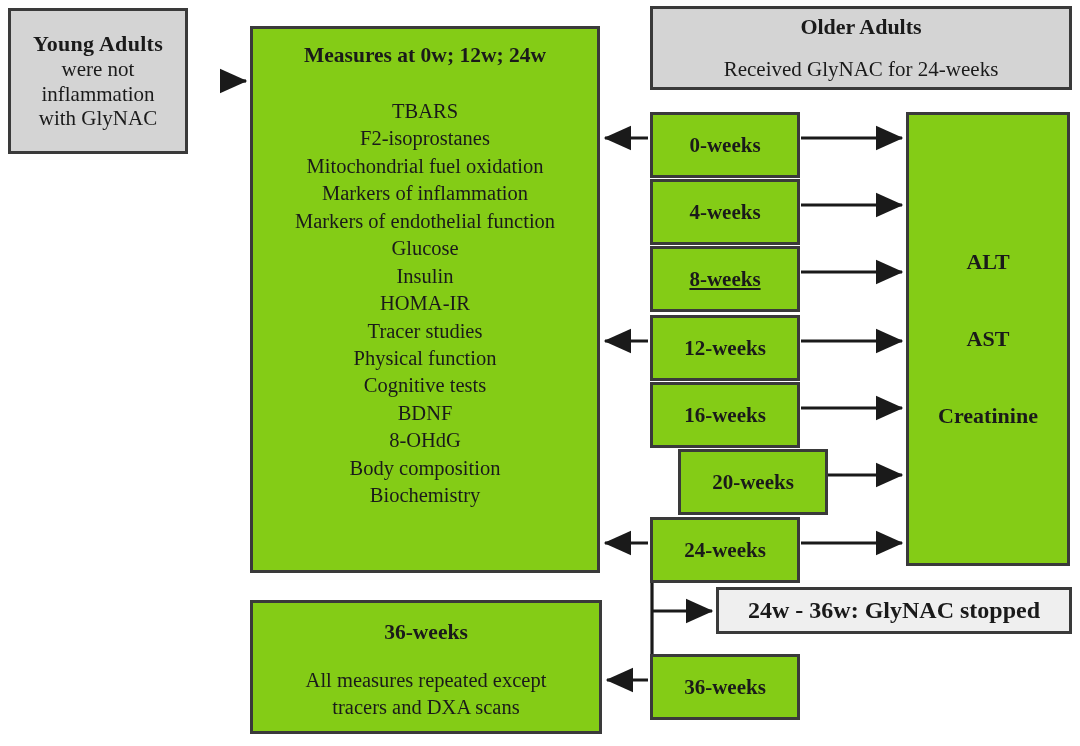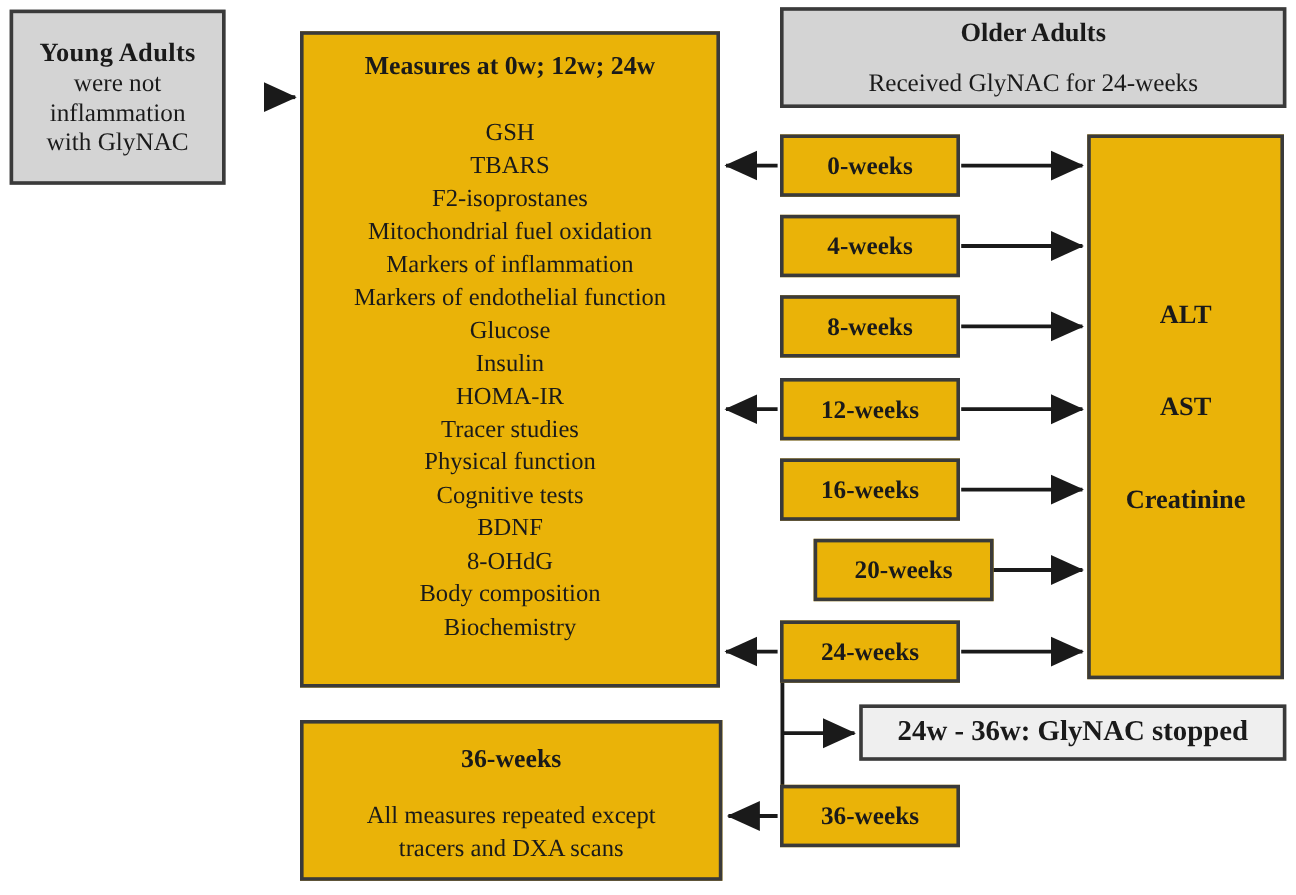--- a/index.html
+++ b/index.html
@@ -13,21 +13,21 @@
     height: 746px;
     background: #ffffff;
     font-family: "Liberation Serif", "DejaVu Serif", serif;
     color: #1a1a1a;
     overflow: hidden;
   }
   .box {
     position: absolute;
     box-sizing: border-box;
     border: 3px solid #3a3a3a;
-    background: #eab308;
+    background: #84cc16;
     display: flex;
     flex-direction: column;
     align-items: center;
     justify-content: center;
     text-align: center;
   }
   .box.shaded { background: #d4d4d4; }
   .box.lightshaded { background: #efefef; }
 
   .ttl {
@@ -63,21 +63,21 @@
     font-size: 21px;
     line-height: 1.35;
     gap: 13px;
   }
   #older-adults-box .ttl { font-size: 22px; }
 
   
   .week-box {
     left: 650px;
     width: 150px;
-    height: 52px;
+    height: 66px;
     font-weight: bold;
     font-size: 21px;
   }
 
   
   #labs-box {
     left: 906px; top: 112px; width: 164px; height: 454px;
     font-weight: bold;
     font-size: 22px;
     line-height: 1;
@@ -151,21 +151,20 @@
   <div class="box shaded" id="young-adults-box">
     <div class="ttl">Young Adults</div>
     <div class="sub">were not</div>
     <div class="sub">inflammation</div>
     <div class="sub">with GlyNAC</div>
   </div>
 
   <div class="box" id="measures-box">
     <div class="ttl">Measures at 0w; 12w; 24w</div>
     <div class="m-list" id="measures-list">
-        <div class="m-item">GSH</div>
         <div class="m-item">TBARS</div>
         <div class="m-item">F2-isoprostanes</div>
         <div class="m-item">Mitochondrial fuel oxidation</div>
         <div class="m-item">Markers of inflammation</div>
         <div class="m-item">Markers of endothelial function</div>
         <div class="m-item">Glucose</div>
         <div class="m-item">Insulin</div>
         <div class="m-item">HOMA-IR</div>
         <div class="m-item">Tracer studies</div>
         <div class="m-item">Physical function</div>
@@ -182,21 +181,21 @@
     <div class="sub">Received GlyNAC for 24-weeks</div>
   </div>
 
   <div id="timepoints-host">
       <div class="box week-box" style="position: absolute; left: 650px; top: 112px;">
         <div>0-weeks</div>
       </div>
       <div class="box week-box" style="position: absolute; left: 650px; top: 179px;">
         <div>4-weeks</div>
       </div>
-      <div class="box week-box" style="position: absolute; left: 650px; top: 246px;">
+      <div class="box week-box" style="position: absolute; left: 650px; top: 246px; text-decoration: underline;">
         <div>8-weeks</div>
       </div>
       <div class="box week-box" style="position: absolute; left: 650px; top: 315px;">
         <div>12-weeks</div>
       </div>
       <div class="box week-box" style="position: absolute; left: 650px; top: 382px;">
         <div>16-weeks</div>
       </div>
       <div class="box week-box" style="position: absolute; left: 650px; top: 449px; margin-left: 28px;">
         <div>20-weeks</div>

